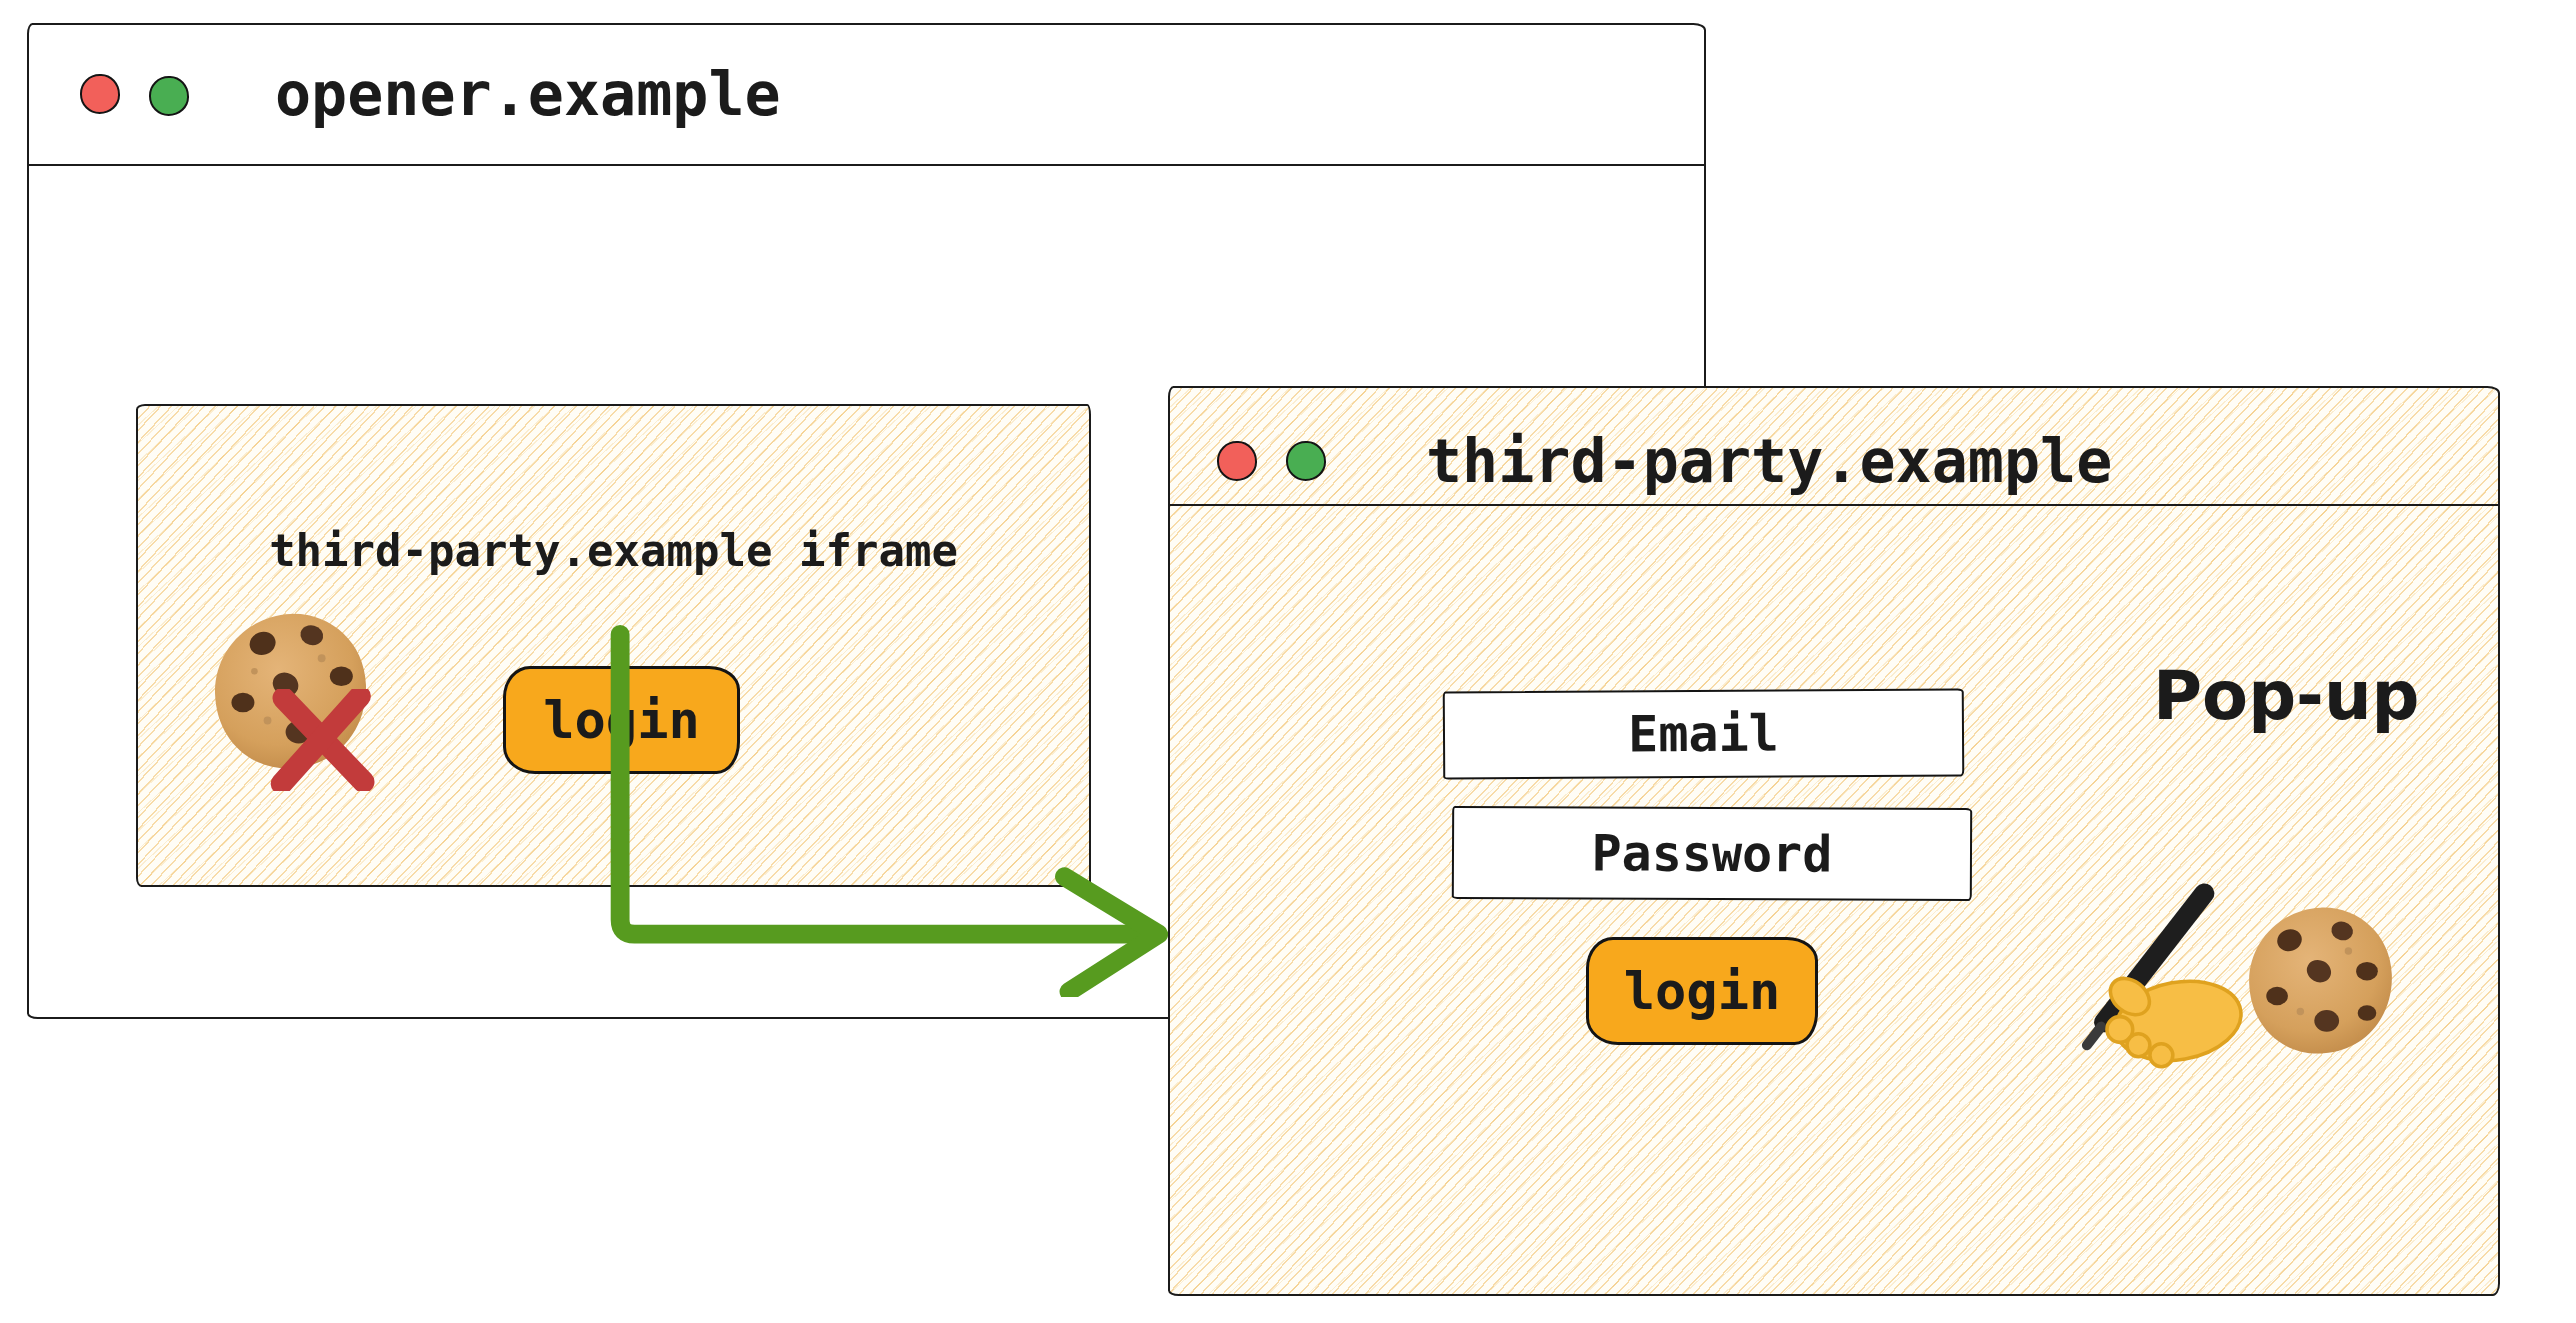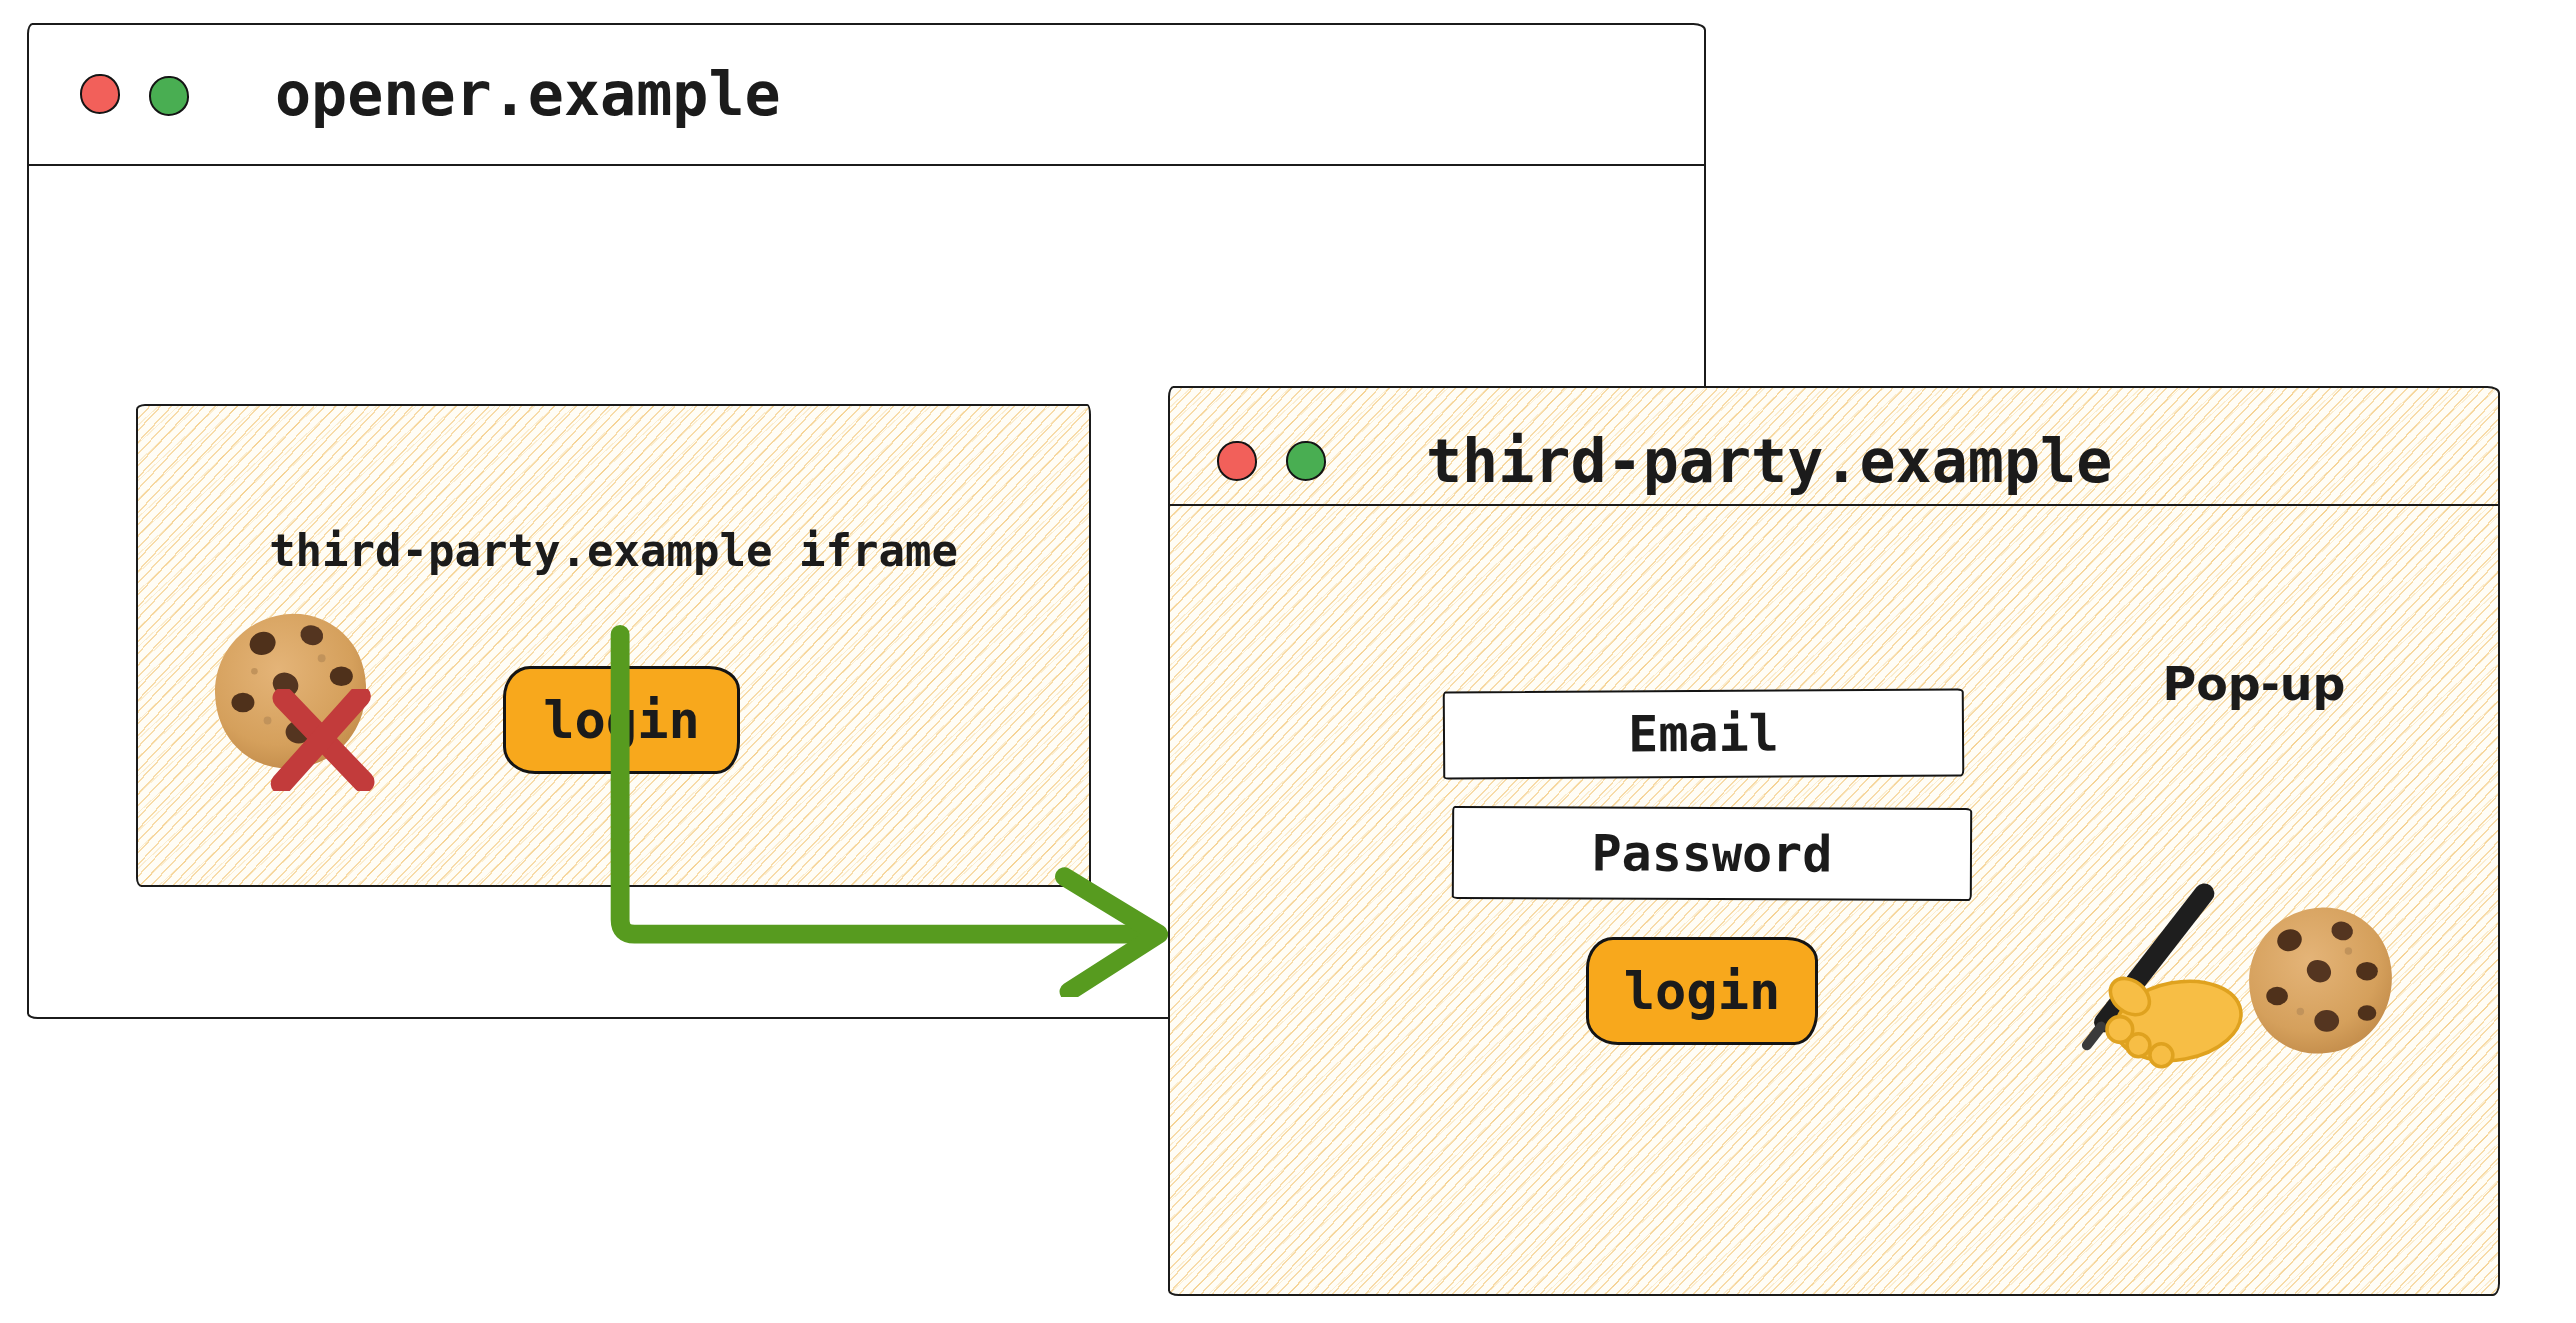--- a/index.html
+++ b/index.html
@@ -122,24 +122,23 @@
     align-items: center;
     justify-content: center;
   }
   .field.email    { left: 225px; top: 184px; width: 521px; height: 88px;  transform: rotate(-0.35deg); }
   .field.password { left: 234px; top: 301px; width: 520px; height: 93px; transform: rotate(0.25deg); }
   .popup-login { left: 368px; top: 431px; width: 232px; height: 108px; }
 
   .popup-label {
     position: absolute;
     left: 935px; top: 151px; width: 202px;
-    text-align: center;
     font-family: "DejaVu Sans", sans-serif;
     font-weight: 600;
-    font-size: 46px;
+    font-size: 67px;
     white-space: nowrap;
   }
   .hand-svg    { position: absolute; left: 854px;  top: 376px; width: 173px; height: 189px; }
   .cookie2-svg { position: absolute; left: 1025px; top: 397px; width: 155px; height: 155px; }
 </style>
 </head>
 <body>
 
 <div class="stage">
 

